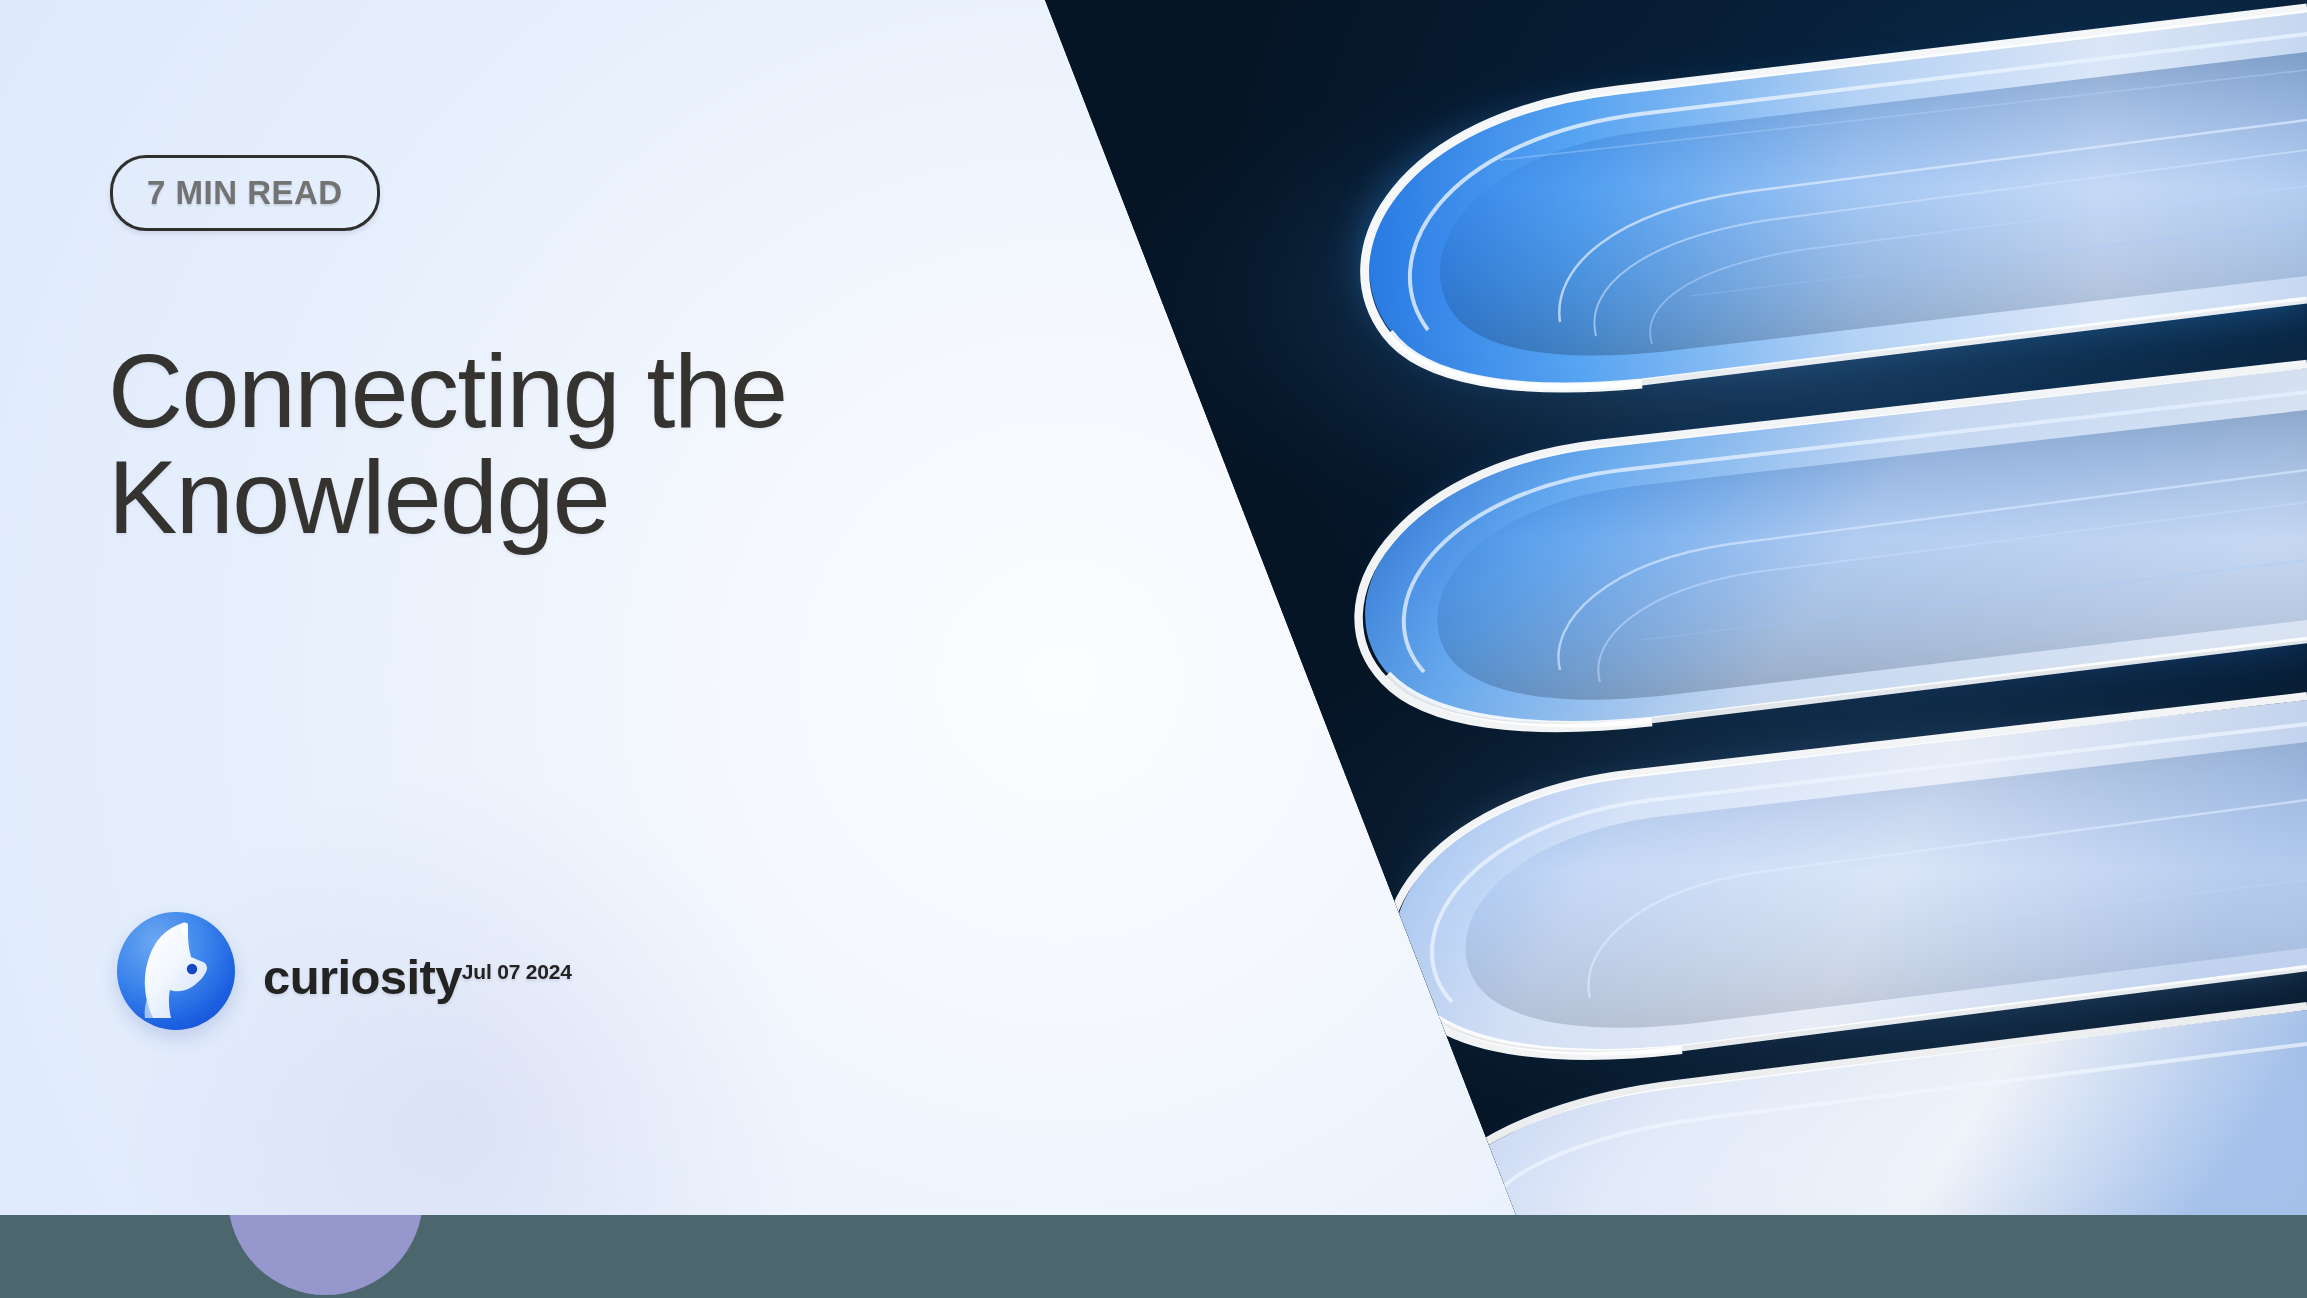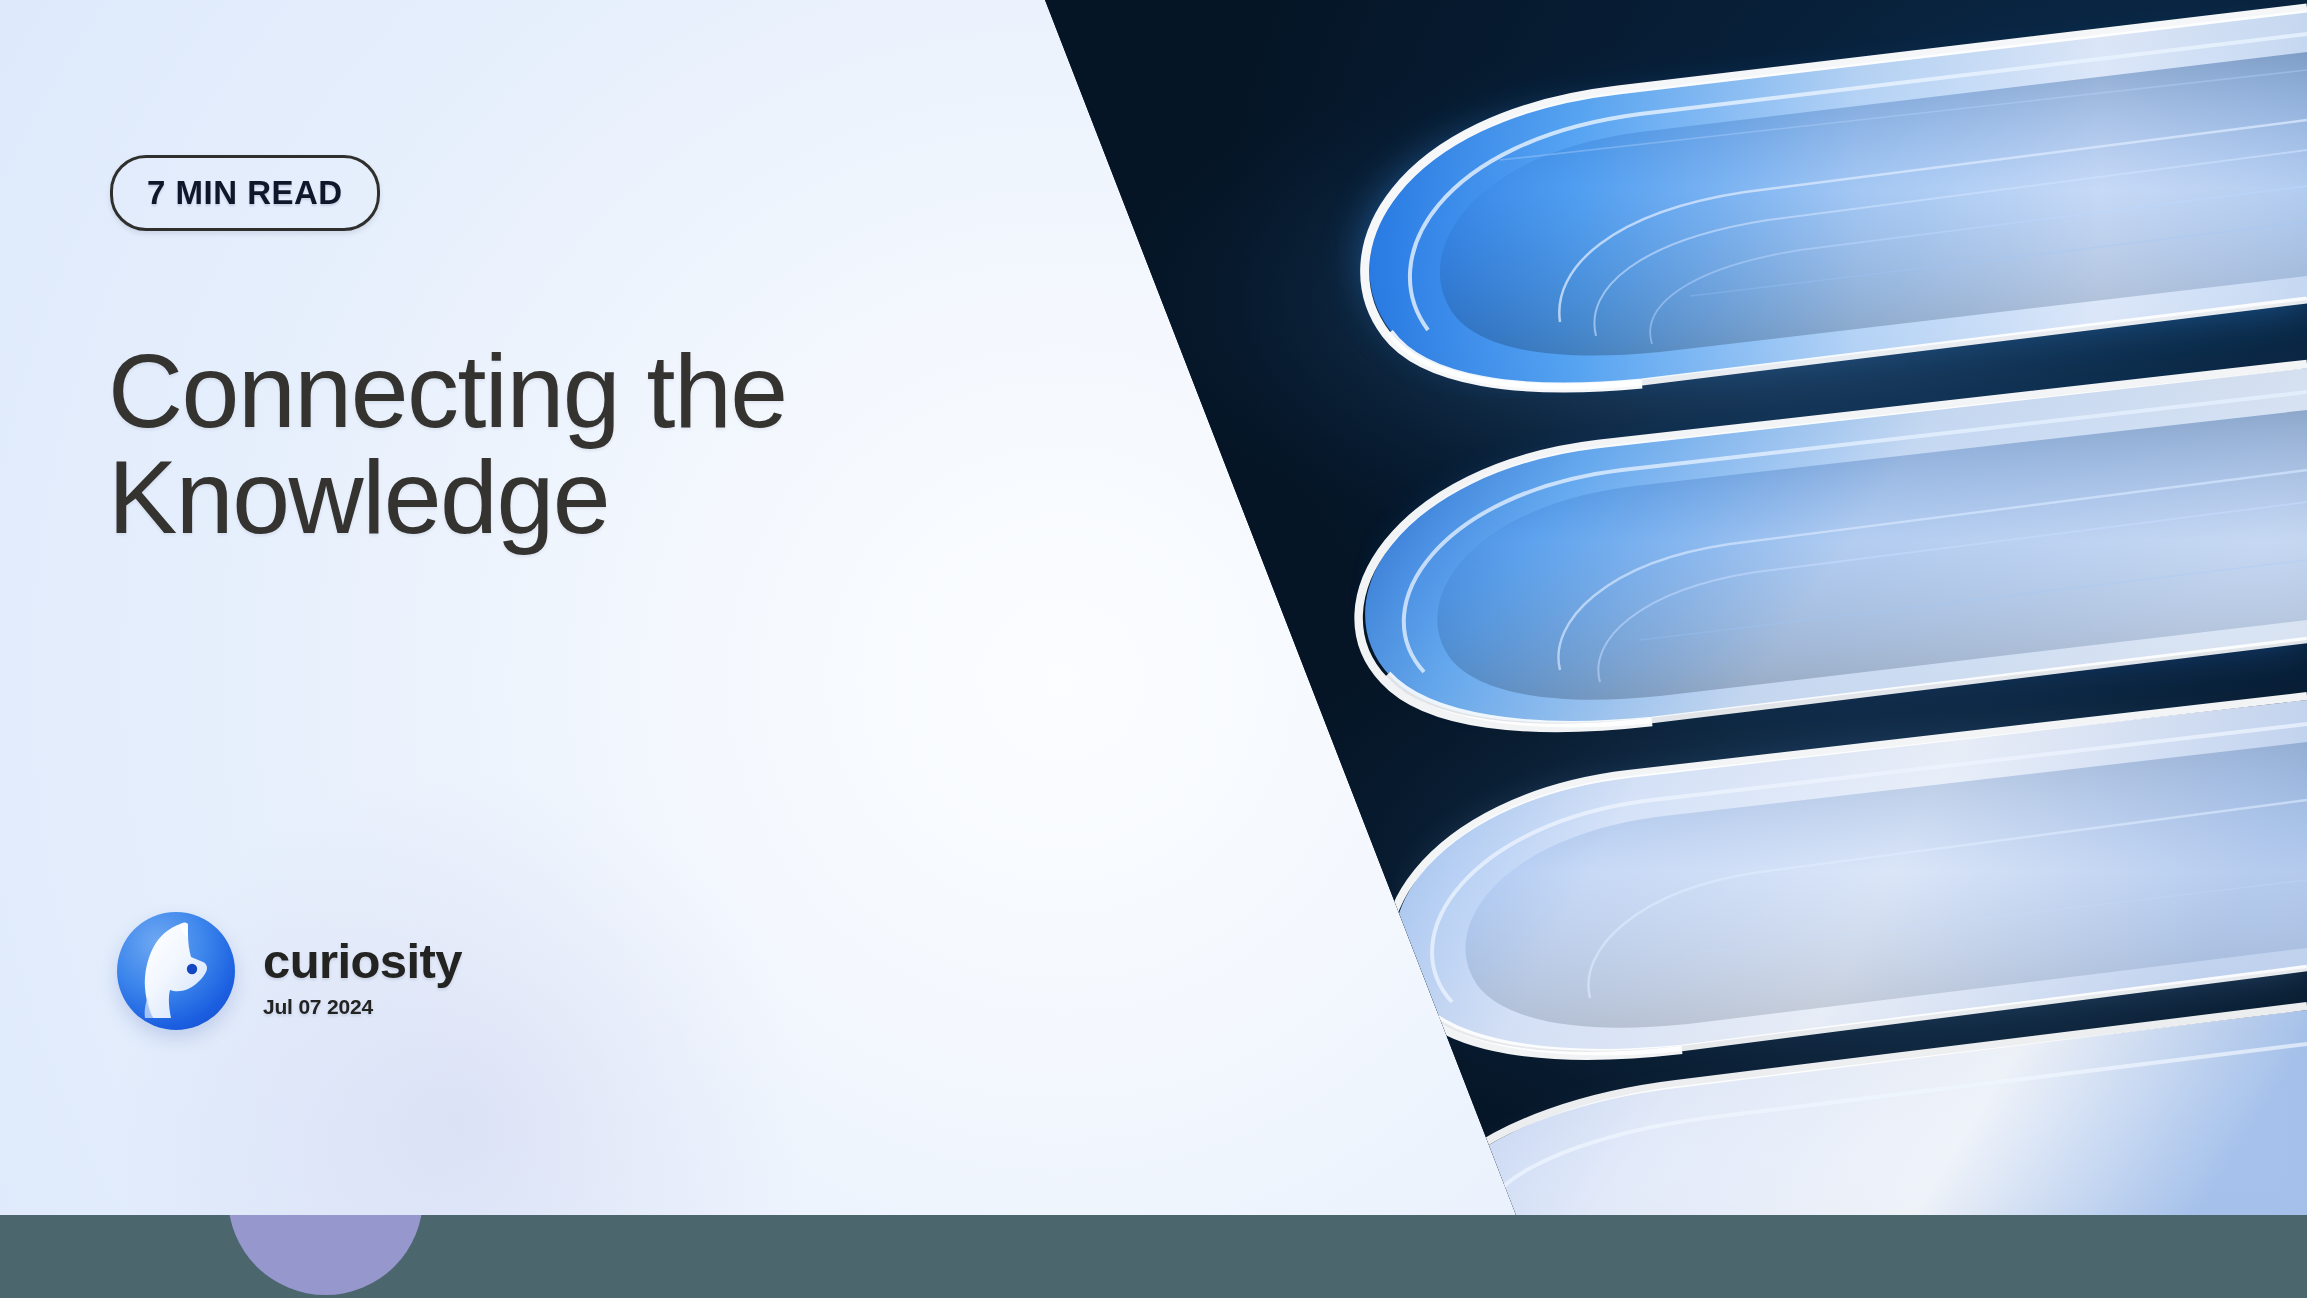--- a/index.html
+++ b/index.html
@@ -93,21 +93,21 @@
     align-items: center;
     border: 3px solid #2f2f2d;
     border-radius: 36px;
     z-index: 6;
     box-shadow: 0 3px 5px rgba(60,70,110,.13);
   }
   .badge span {
     font-size: 33px;
     font-weight: 700;
     letter-spacing: .5px;
-    color: #0f172a;
+    color: #737373;
     white-space: nowrap;
     text-shadow: 0 2px 2px rgba(70,80,120,.18);
   }
 
   
   .headline {
     position: absolute;
     left: 108px;
     top: 268px;
     width: 960px;
@@ -135,21 +135,21 @@
     width: 118px;
     height: 118px;
     border-radius: 50%;
     position: relative;
     overflow: hidden;
     background: radial-gradient(circle at 34% 26%, #6ea8f2 0%, #3d86ec 40%, #1b5fe0 72%, #1348c9 100%);
     box-shadow: 0 8px 18px rgba(70,100,180,.22);
     flex: none;
   }
   .avatar svg { position: absolute; left: 0; top: 0; }
-  .author-text { display: flex; flex-direction: column; margin-top: 13px; }
+  .author-text { display: flex; flex-direction: row; margin-top: 13px; }
   .author-name {
     font-size: 49px;
     font-weight: 700;
     color: #232322;
     letter-spacing: -.6px;
     line-height: 1.05;
     text-shadow: 0 2px 3px rgba(70,80,120,.16);
   }
   .author-date {
     font-size: 21px;

